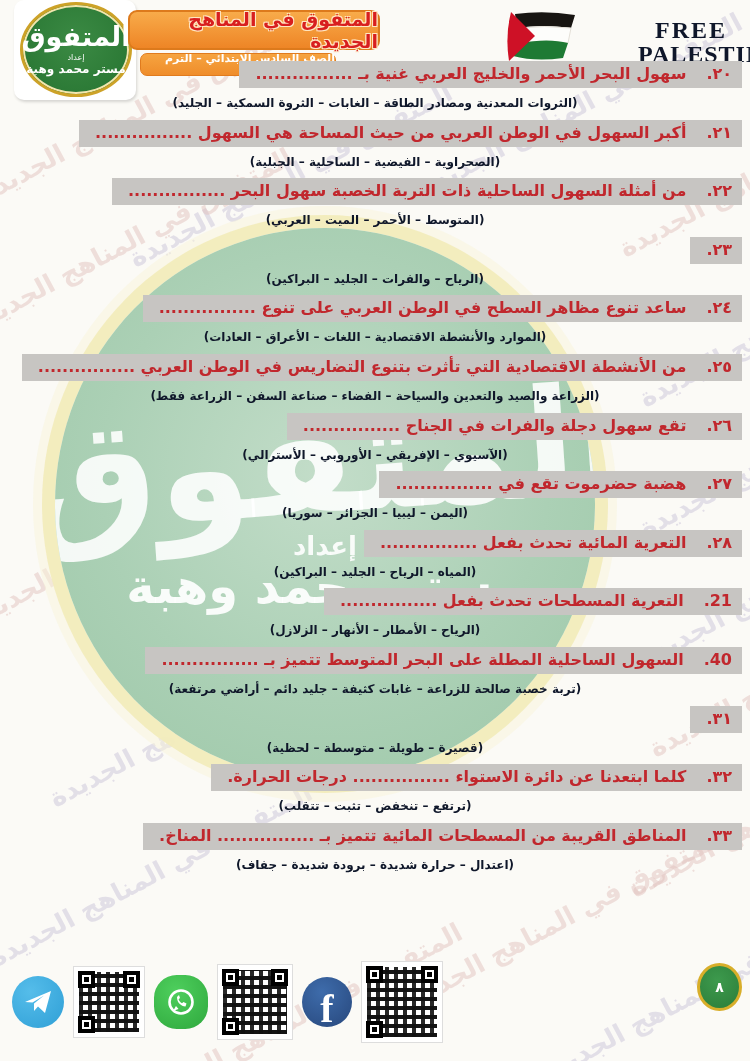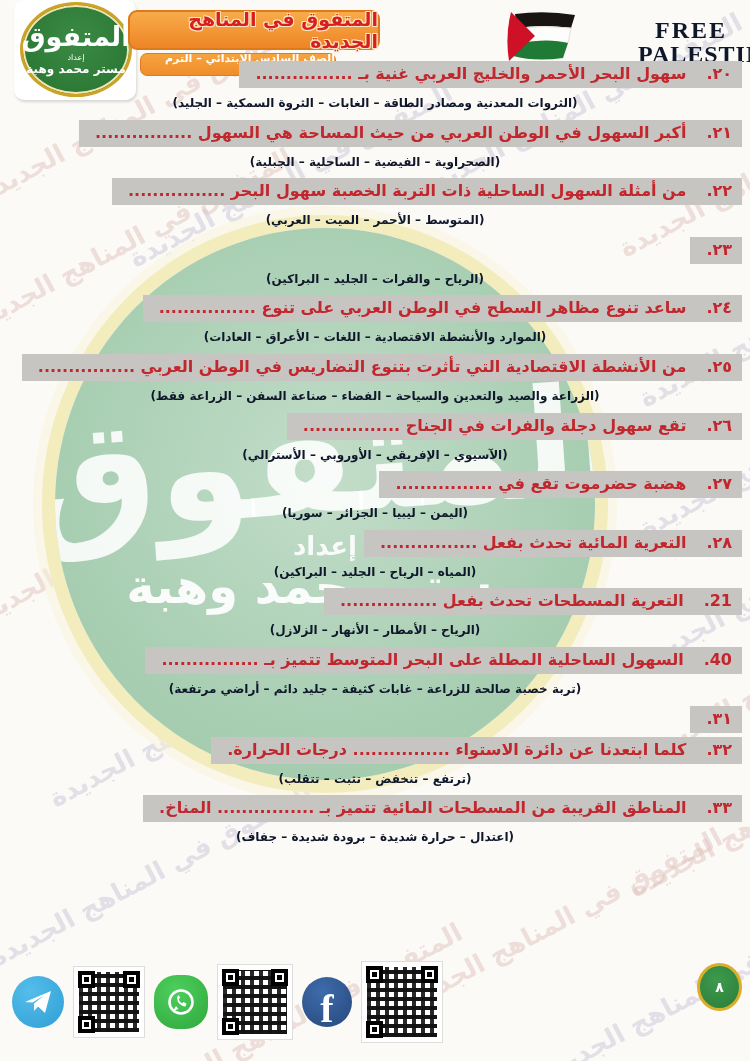--- a/index.html
+++ b/index.html
@@ -256,20 +256,21 @@
           <span class="q-text">السهول الساحلية المطلة على البحر المتوسط تتميز بـ ................</span>
         </div>
       </div>
     <div class="a-row"><span class="a-text">(تربة خصبة صالحة للزراعة – غابات كثيفة – جليد دائم – أراضي مرتفعة)</span></div>
 
     <div class="q-row">
         <div class="q-bar">
           <span class="q-num">٣١.</span>
         </div>
       </div>
+    <div class="a-row"><span class="a-text">(قصيرة – طويلة – متوسطة – لحظية)</span></div>
 
     <div class="q-row">
         <div class="q-bar">
           <span class="q-num">٣٢.</span>
           <span class="q-text">كلما ابتعدنا عن دائرة الاستواء ................ درجات الحرارة.</span>
         </div>
       </div>
     <div class="a-row"><span class="a-text">(ترتفع – تنخفض – تثبت – تتقلب)</span></div>
 
     <div class="q-row">

